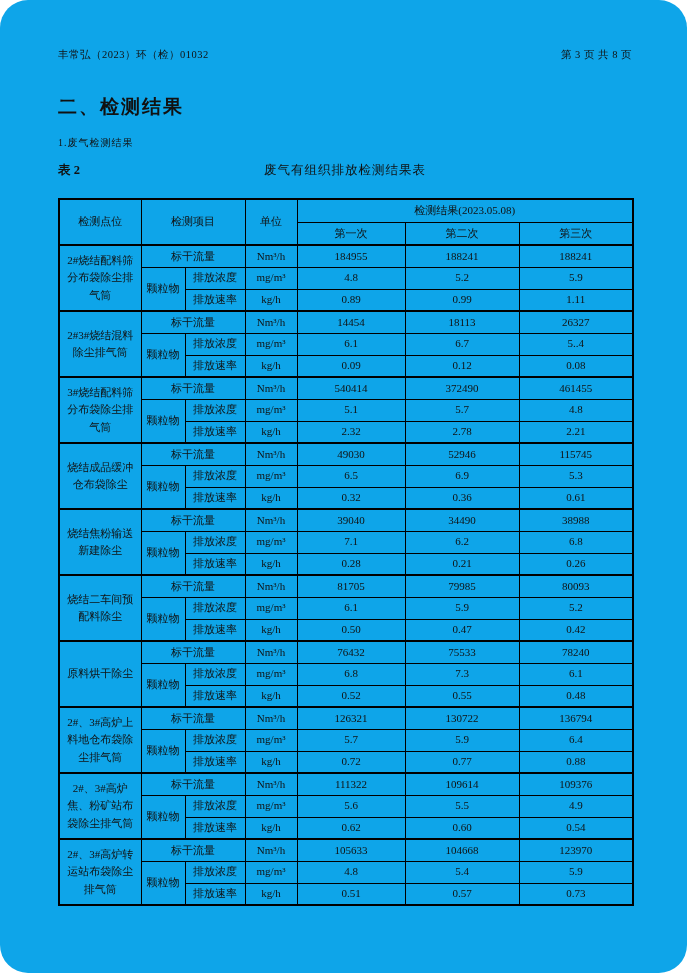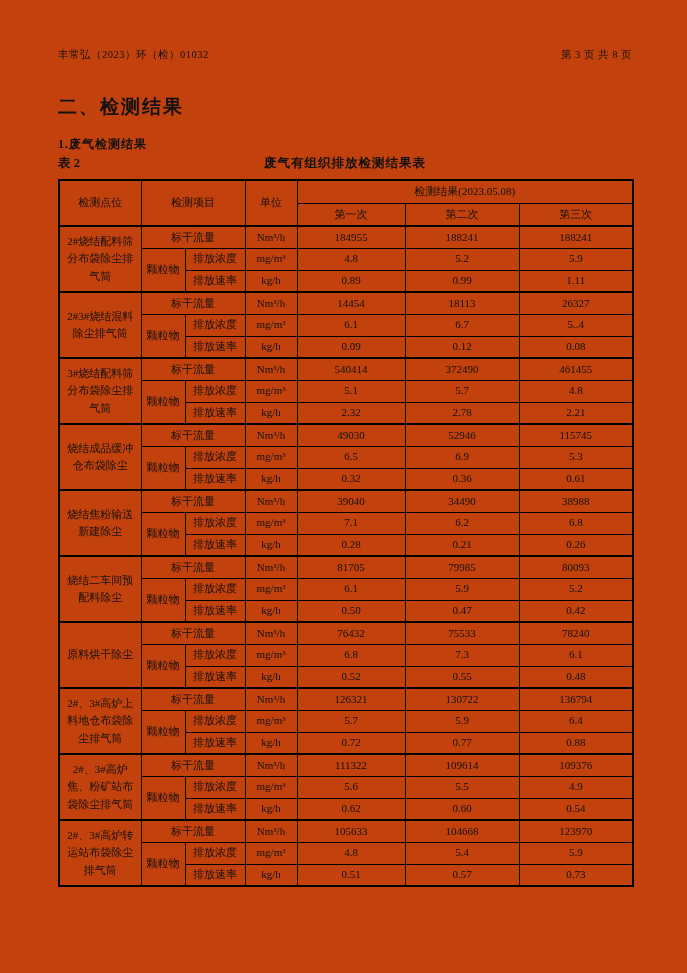--- a/index.html
+++ b/index.html
@@ -4,57 +4,58 @@
 <style>
   * { margin: 0; padding: 0; box-sizing: border-box; }
   html, body {
     width: 687px; height: 973px;
     background: #ffffff;
     font-family: "Liberation Serif", "DejaVu Serif", serif;
     color: #111111;
   }
   .page {
     width: 687px; height: 973px;
-    background: #c2410c;
+    background: #0ea5e9;
     padding: 48px 55px 0 58px;
     position: relative;
+    border-radius: 28px;
   }
   .doc-header {
     display: flex;
     justify-content: space-between;
     align-items: baseline;
     font-size: 10.5px;
     letter-spacing: 0.5px;
     margin-bottom: 32px;
   }
   .section-title {
     font-size: 19px;
     font-weight: bold;
     letter-spacing: 2px;
     margin-bottom: 16px;
   }
   .subsection-title {
-    font-size: 12px;
-    font-weight: bold;
+    font-size: 10px;
+    font-weight: normal;
     letter-spacing: 1px;
-    margin-bottom: 2px;
+    margin-bottom: 12px;
   }
   .table-caption {
     position: relative;
     height: 20px;
-    margin-bottom: 4px;
+    margin-bottom: 16px;
   }
   .table-caption .tbl-label {
     position: absolute; left: 0; top: 0;
     font-size: 12.5px; font-weight: bold;
   }
   .table-caption .tbl-title {
     position: absolute; left: 0; right: 0; top: 0;
     text-align: center;
-    font-size: 12.5px; font-weight: bold;
+    font-size: 12.5px; font-weight: normal;
     letter-spacing: 1px;
   }
   table.results {
     width: 574px;
     border-collapse: collapse;
     table-layout: fixed;
     border: 2px solid #000;
     font-size: 11px;
   }
   table.results th, table.results td {

